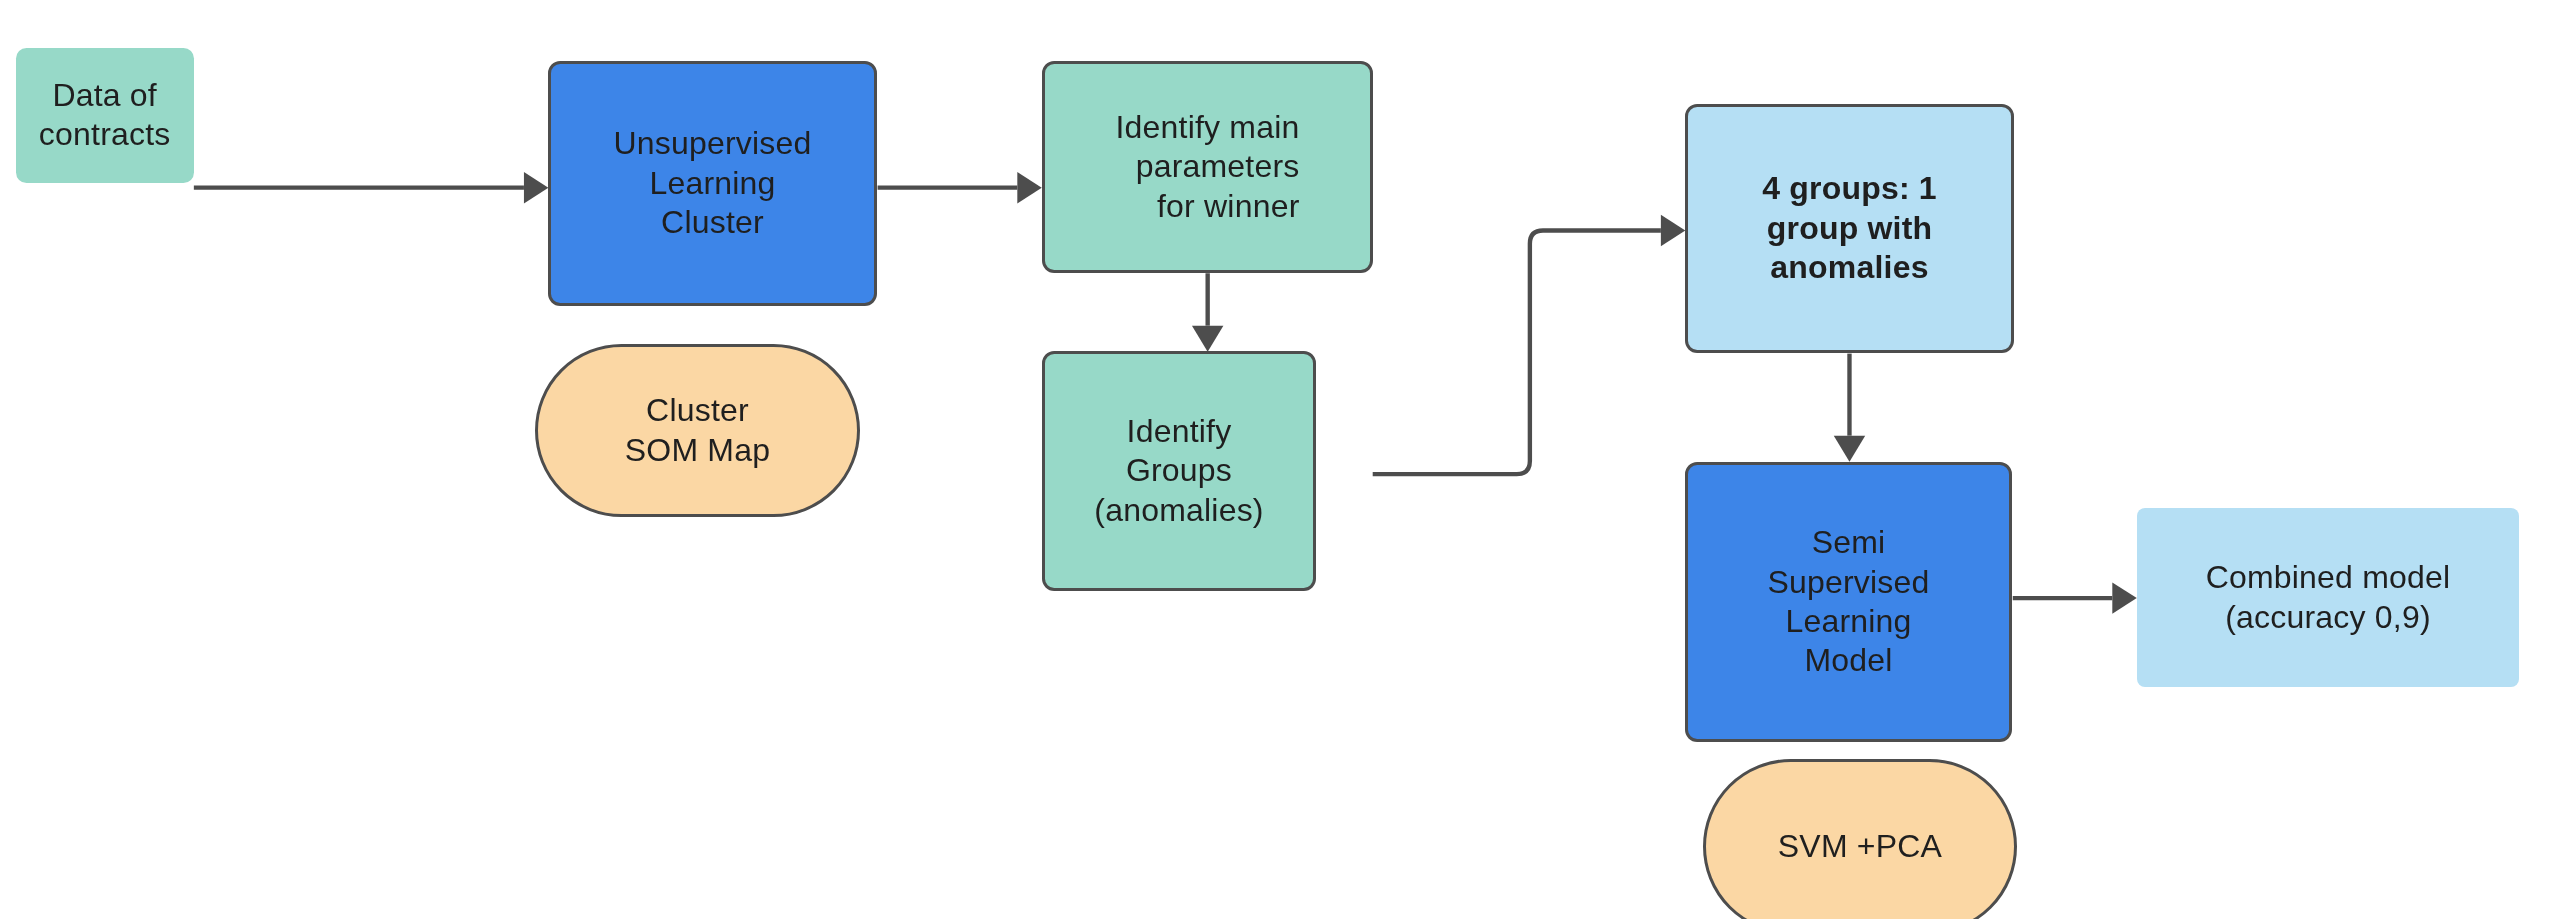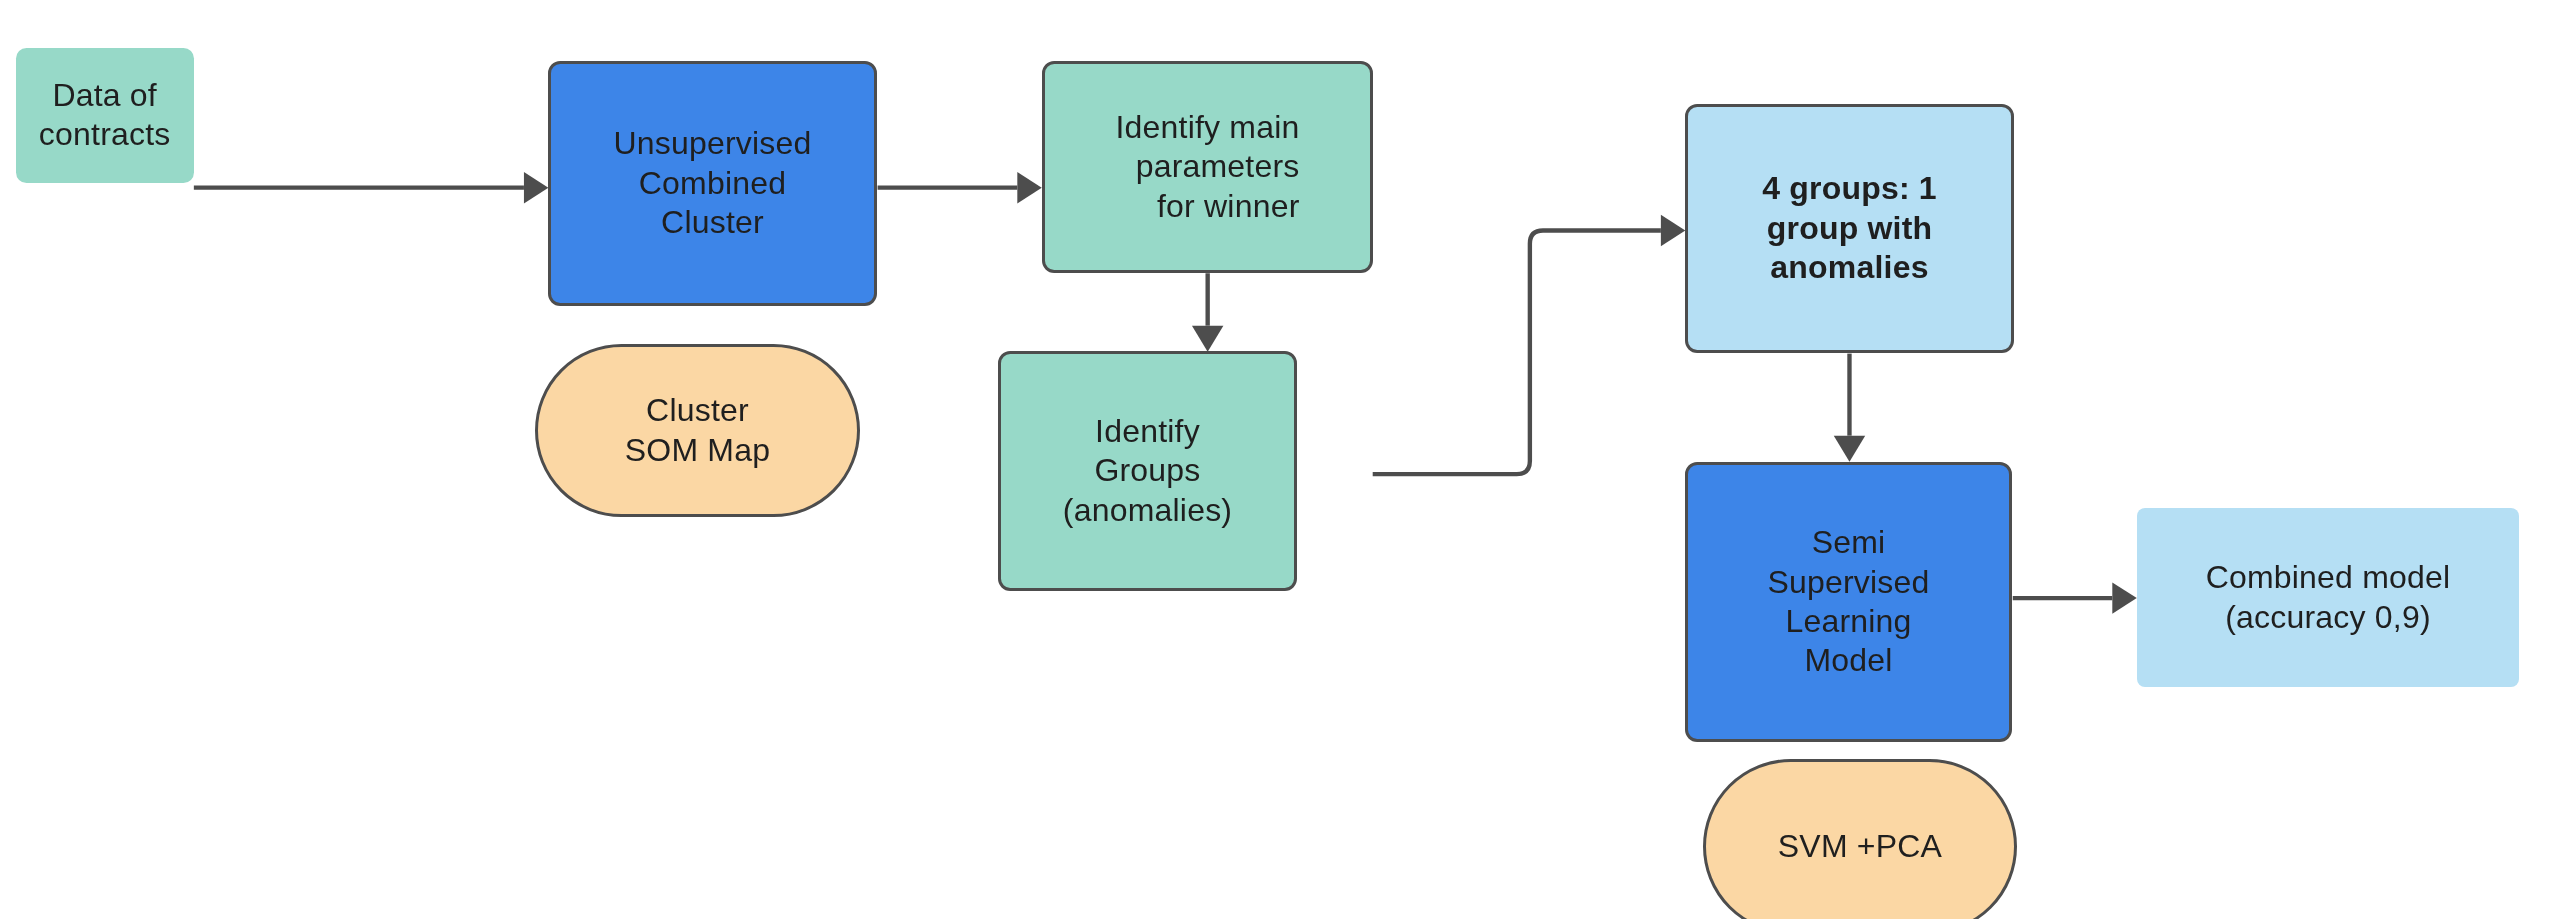--- a/index.html
+++ b/index.html
@@ -119,31 +119,31 @@
     <g>
       <path class="edge-path" d="M 2305 648 L 2419 648"></path>
       <polygon class="edge-head" points="2419,630 2447,648 2419,666"></polygon>
     </g>
   </svg>
 
   <div class="node node-teal-plain" style="left:15.7px; top:15.7px; width:178px; height:135px;">Data of
 contracts</div>
 
   <div class="node node-blue" style="left:548px; top:29px; width:329px; height:245px;">Unsupervised
-Combined
+Learning
 Cluster</div>
 
   <div class="node node-pill" style="left:535px; top:312px; width:325px; height:173px;">Cluster
 SOM Map</div>
 
   <div class="node node-teal" style="left:1042px; top:29px; width:331px; height:212px;text-align:right;">Identify main
 parameters
 for winner</div>
 
-  <div class="node node-teal" style="left:998px; top:319px; width:299px; height:240px;">Identify
+  <div class="node node-teal" style="left:1042px; top:319px; width:274px; height:240px;">Identify
 Groups
 (anomalies)</div>
 
   <div class="node node-lightblue" style="left:1685px; top:72px; width:329px; height:249px;">4 groups: 1
 group with
 anomalies</div>
 
   <div class="node node-blue" style="left:1685px; top:430px; width:327px; height:280px;">Semi
 Supervised
 Learning

